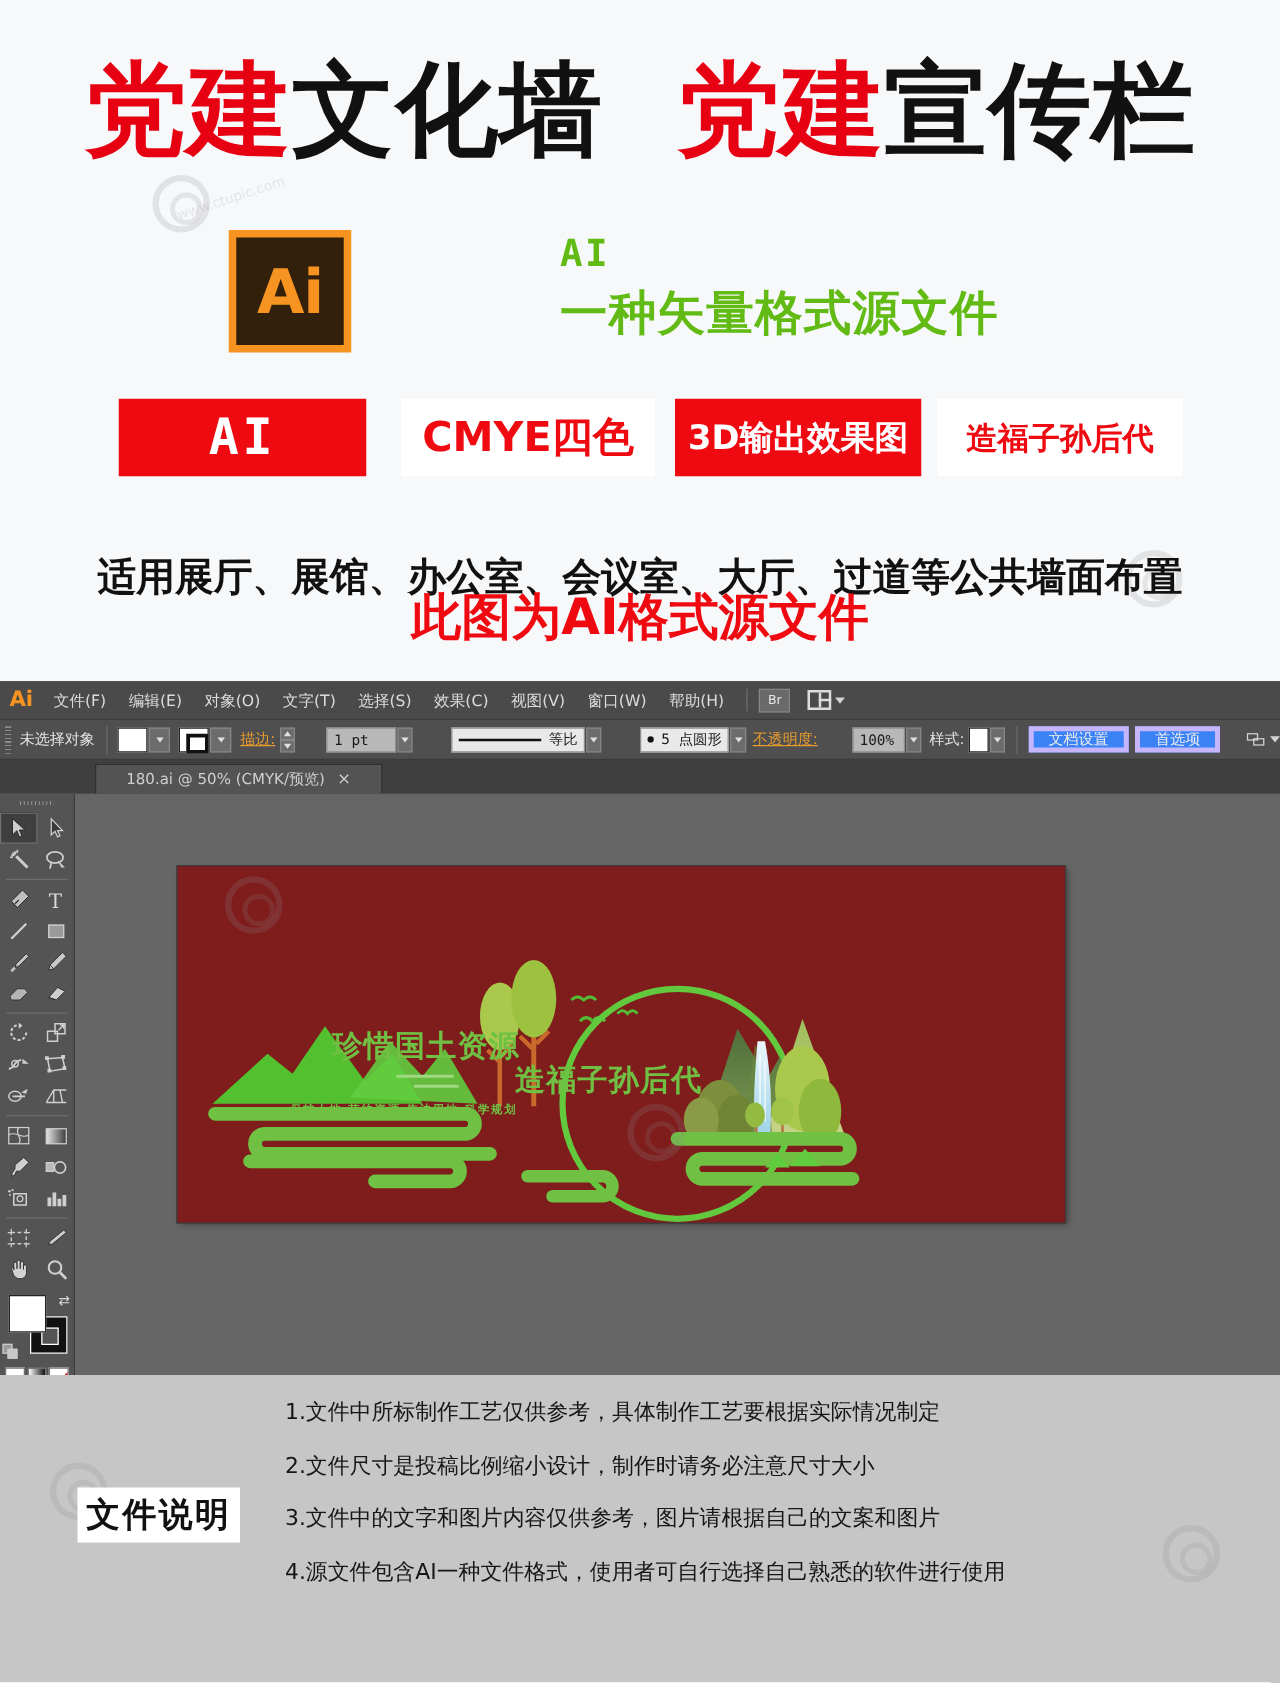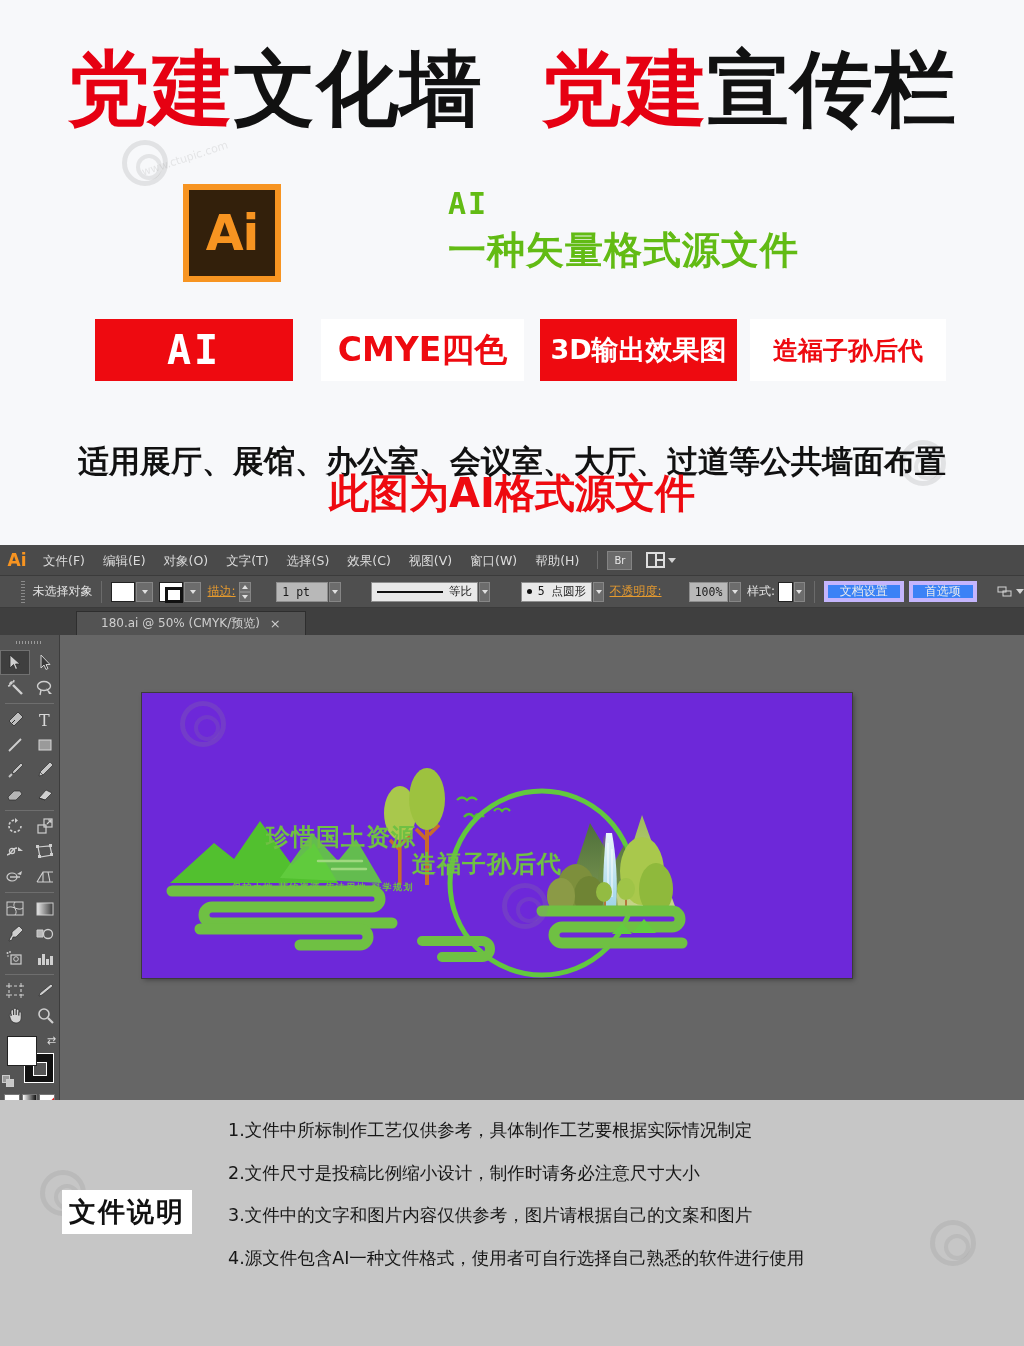--- a/index.html
+++ b/index.html
@@ -120,21 +120,21 @@
     content: ""; position: absolute; left: 7px; top: 0; width: 2px; height: 12px; background: #ddd;
   }
   .arrange-ico::after {
     content: ""; position: absolute; left: 7px; top: 5px; width: 10px; height: 2px; background: #ddd;
   }
   .caret { width: 0; height: 0; border-left: 4px solid transparent; border-right: 4px solid transparent;
            border-top: 5px solid #d2d2d2; }
 
   .controlbar {
     height: 32px; background: #4f4f4f; display: flex; align-items: center;
-    border-bottom: 1px solid #3b3b3b; padding-left: 21px; gap: 0;
+    border-bottom: 1px solid #3b3b3b; padding-left: 4px; gap: 0;
   }
   .grip { width: 7px; height: 22px; background:
       repeating-linear-gradient(to bottom, #8a8a8a 0 1px, transparent 1px 3px);
       margin-right: 7px; }
   .cb-label { color: #e3e3e3; font-size: 12px; font-family: "DejaVu Sans", sans-serif; white-space: nowrap; }
   .cb-label.orange { color: #e59a2f; text-decoration: underline; }
   .cb-sep { width: 1px; height: 22px; background: #6b6b6b; margin: 0 9px; }
   .swatch-group { display: flex; align-items: center; }
   .swatch { width: 24px; height: 20px; background: #fff; border: 1px solid #222; }
   .swatch.stroke { background: #fff; position: relative; }
@@ -220,21 +220,21 @@
   }
   .screenbar { display: flex; gap: 1px; padding: 3px 2px 0; }
   .screen-btn { width: 18px; height: 15px; background: #5f5f5f; border: 1px solid #787878;
                 position: relative; }
   .screen-btn::after { content: ""; position: absolute; left: 4px; top: 4px; width: 9px; height: 7px;
                        background: #8d8d8d; }
 
   
   .artboard {
     position: absolute; left: 142px; top: 58px; width: 710px; height: 285px;
-    background: #6d28d9; box-shadow: 0 0 0 1px #3b3b3b, 2px 2px 5px rgba(0,0,0,.35);
+    background: #7f1d1d; box-shadow: 0 0 0 1px #3b3b3b, 2px 2px 5px rgba(0,0,0,.35);
     overflow: hidden;
   }
   .art-svg { position: absolute; left: 0; top: 0; }
   .art-t1 {
     position: absolute; left: 124px; top: 128px; font-size: 24px; font-weight: bold;
     color: #6fc043; font-family: "DejaVu Sans", sans-serif; white-space: nowrap;
     letter-spacing: 1px;
   }
   .art-t2 {
     position: absolute; left: 270px; top: 155px; font-size: 24px; font-weight: bold;

